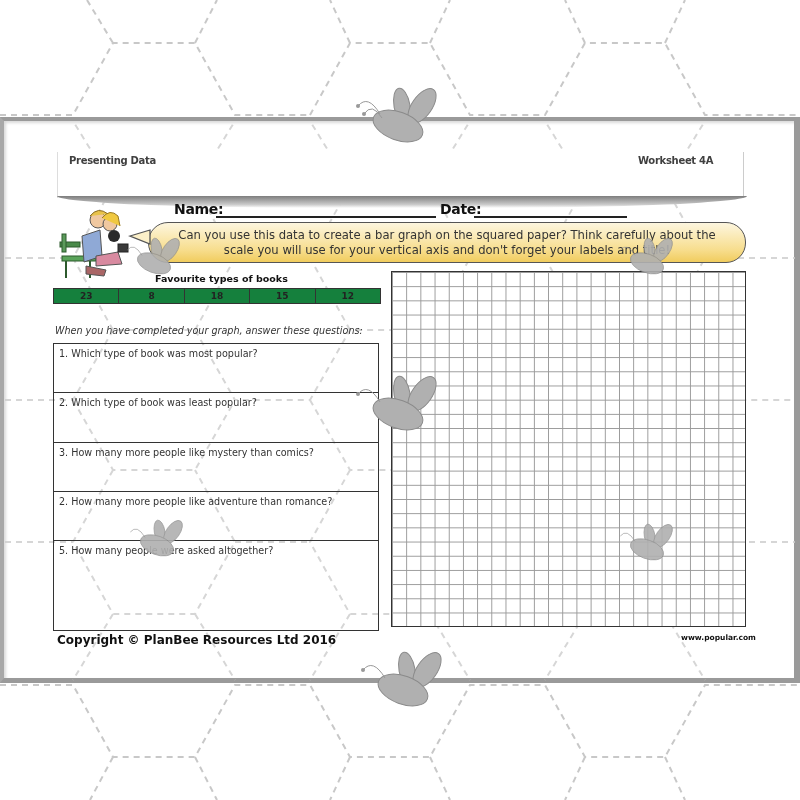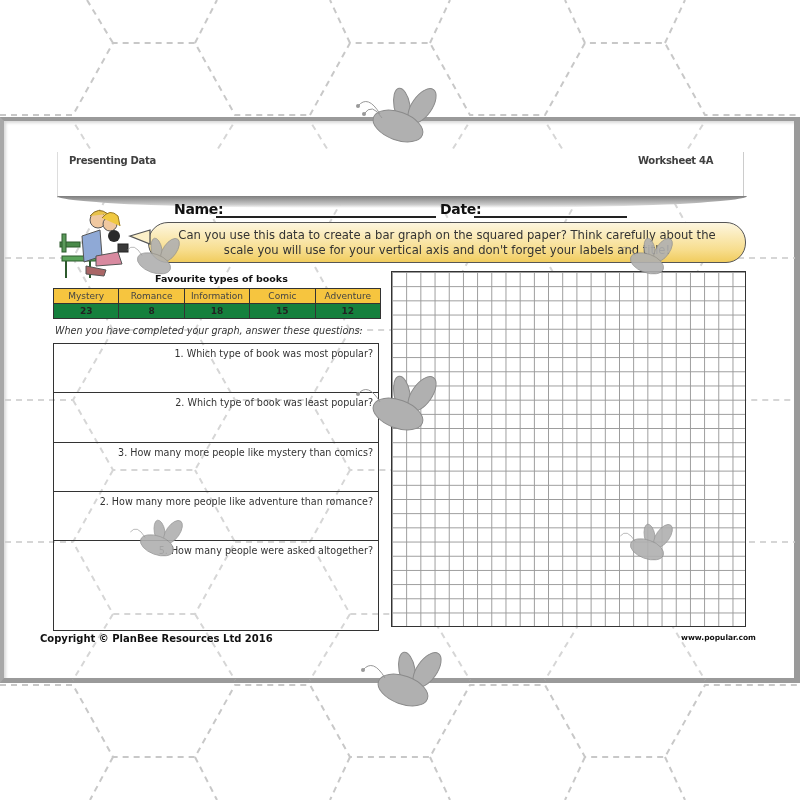--- a/index.html
+++ b/index.html
@@ -68,41 +68,41 @@
   .data-table .hdr td { background: #f6c53f; color: #444; }
   .data-table .val td { background: #15803d; font-weight: bold; color: #222; }
 
   .instructions {
     position: absolute; left: 55px; top: 325px; z-index: 4;
     font-style: italic; font-size: 9.6px; color: #333;
   }
 
   .questions {
     position: absolute; left: 53px; top: 343px; width: 326px; height: 288px; z-index: 4;
-    border: 1.5px solid #333; display: flex; flex-direction: column; text-align: right;
+    border: 1.5px solid #333; display: flex; flex-direction: column;
   }
   .question {
     flex: 1; border-bottom: 1.5px solid #333; padding: 4px 5px;
     font-size: 9.6px; color: #333;
   }
   .question:last-child { border-bottom: none; flex: 2; }
 
   .grid {
     position: absolute; left: 391px; top: 271px; width: 355px; height: 356px; z-index: 4;
     border: 1.5px solid #333;
     background-color: #fff;
     background-image:
       linear-gradient(to right, #999 1px, transparent 1px),
       linear-gradient(to bottom, #999 1px, transparent 1px);
     background-size: 14.2px 14.2px;
   }
 
   .copyright {
-    position: absolute; left: 40px; top: 633px; z-index: 4;
-    font-weight: bold; font-size: 10px; color: #111;
+    position: absolute; left: 57px; top: 633px; z-index: 4;
+    font-weight: bold; font-size: 12px; color: #111;
   }
   .website {
     position: absolute; left: 681px; top: 633px; z-index: 4;
     font-weight: bold; font-size: 7.5px; color: #111;
   }
 
   .bee { position: absolute; z-index: 6; pointer-events: none; }
 </style>
 </head>
 <body>
@@ -197,27 +197,20 @@
 <svg class="bubble-tail" viewBox="0 0 30 22">
   <path d="M2,10 L22,4 L22,18 Z" fill="#fbefc8" stroke="#555" stroke-width="1.3"></path>
 </svg>
 <div class="bubble">
   <span>Can you use this data to create a bar graph on the squared paper? Think carefully about the scale you will use for your vertical axis and don't forget your labels and title!</span>
 </div>
 
 <div class="table-title">Favourite types of books</div>
 <table class="data-table">
   <tbody>
-      <tr class="hdr">
-    <td>Mystery</td>
-    <td>Romance</td>
-    <td>Information</td>
-    <td>Comic</td>
-    <td>Adventure</td>
-  </tr>
   <tr class="val">
     <td>23</td>
     <td>8</td>
     <td>18</td>
     <td>15</td>
     <td>12</td>
   </tr>
 </tbody>
   </table>
 

